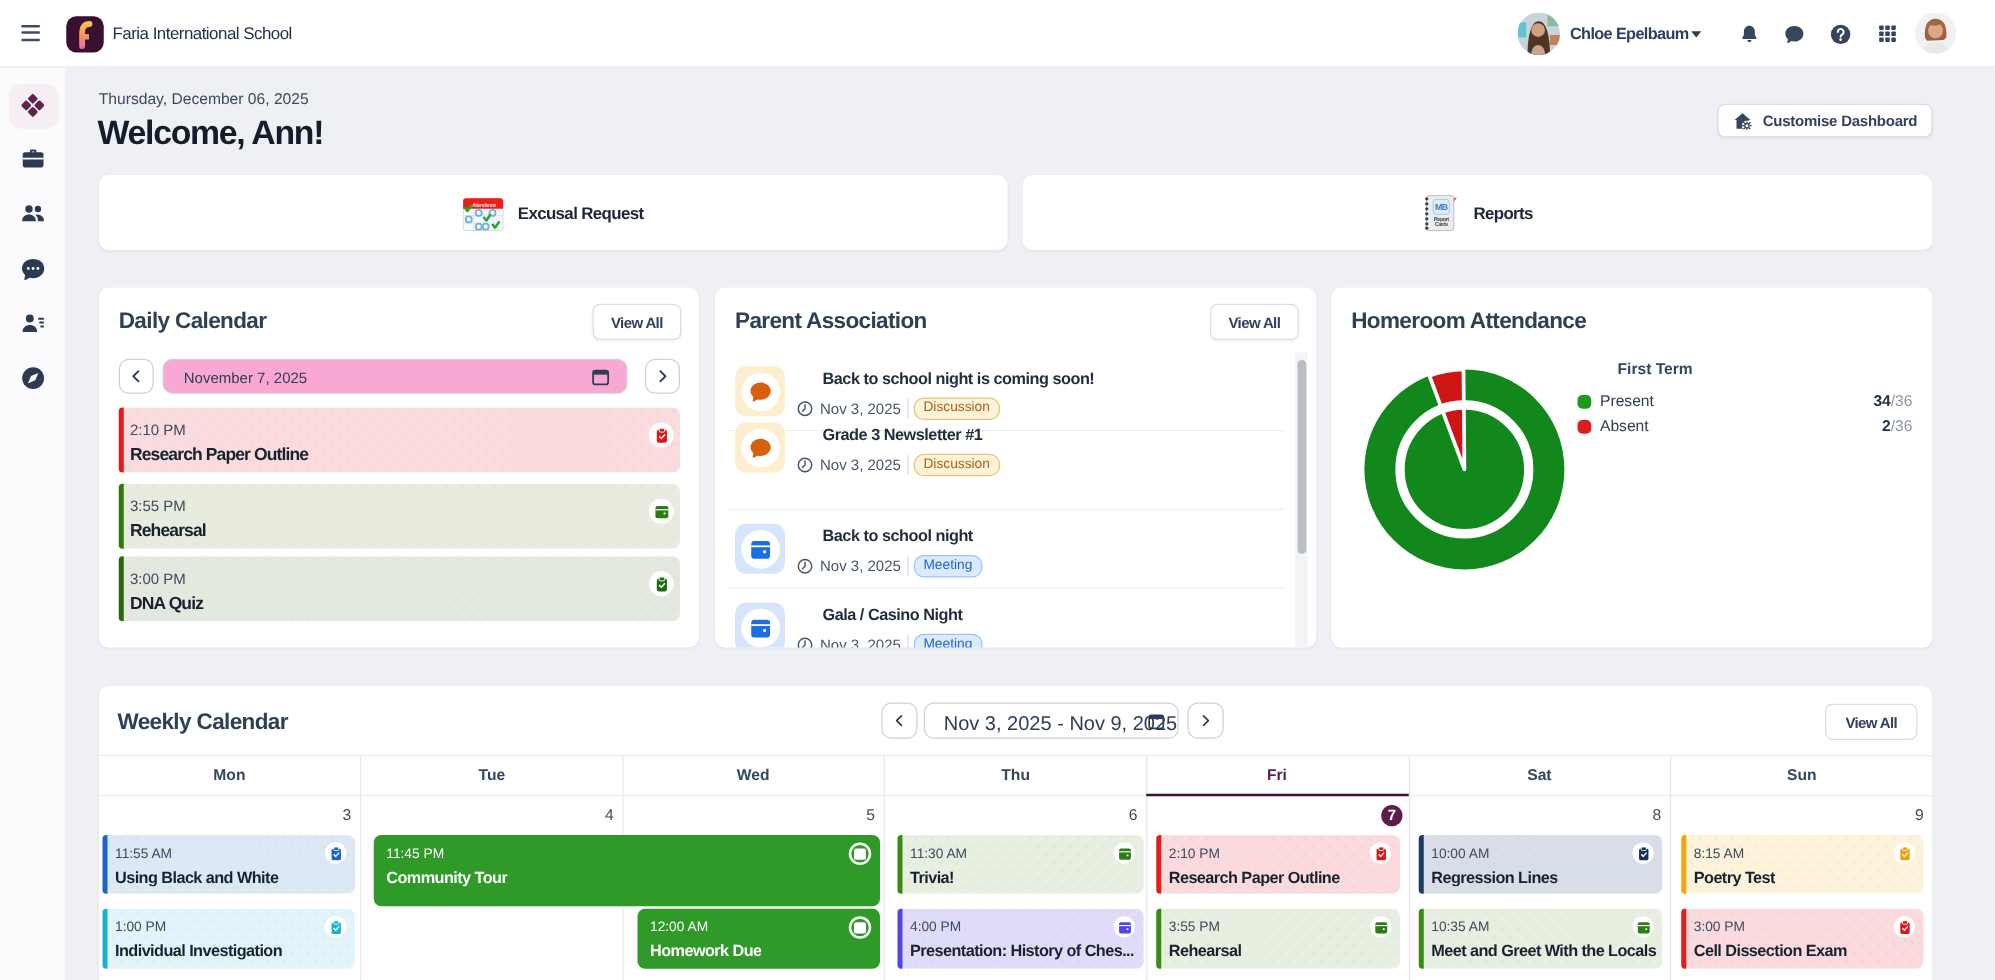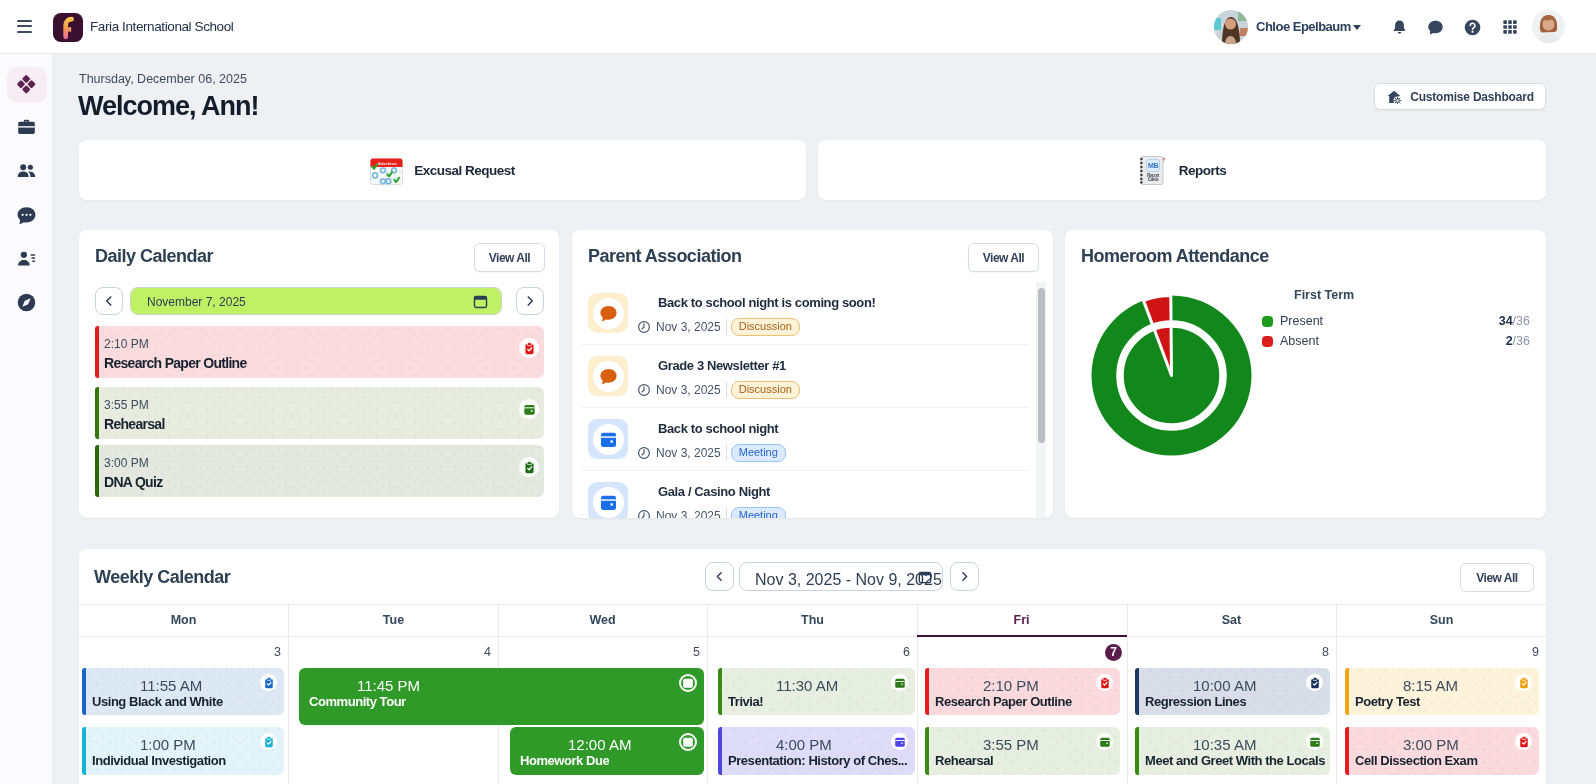--- a/index.html
+++ b/index.html
@@ -30,21 +30,21 @@
 #q2 { left:818px; width:728px; }
 
 .card { position:absolute; top:230px; height:288px; background:#fff; border-radius:8px; box-shadow:0 1px 2px rgba(20,30,50,.05); }
 #dcal { left:79px; width:480px; }
 #passoc { left:572px; width:481px; overflow:hidden; }
 #hatt { left:1065px; width:481px; }
 .ctitle { position:absolute; left:16px; top:16px; font-size:18px; font-weight:700; letter-spacing:-0.5px; color:#2e4154; }
 .viewall { position:absolute; top:13px; width:71px; height:29px; background:#fff; border:1px solid #d9dde3; border-radius:6px; box-shadow:0 1px 2px rgba(20,30,50,.05); font-size:12px; font-weight:700; letter-spacing:-0.5px; color:#32425a; display:flex; align-items:center; justify-content:center; }
 
 .navbtn { position:absolute; top:57px; width:28px; height:28px; background:#fff; border:1px solid #ccd2da; border-radius:8px; display:flex; align-items:center; justify-content:center; }
-#dinput { position:absolute; left:51px; top:57px; width:372px; height:28px; background:#bef264; border:1px solid #ccd2da; border-radius:8px; }
+#dinput { position:absolute; left:51px; top:57px; width:372px; height:28px; background:#f9a8d4; border:1px solid #ccd2da; border-radius:8px; }
 #dinput span { position:absolute; left:16px; top:7px; font-size:12px; color:#2c3e55; }
 .devent { position:absolute; left:16px; width:449px; height:52px; border-radius:6px; }
 .devent .bar { position:absolute; left:0; top:0; width:4px; height:100%; border-radius:3px 0 0 3px; }
 .devent .tm { position:absolute; left:9px; top:11px; font-size:12px; color:#3c4b5e; }
 .devent .tt { position:absolute; left:9px; top:29px; font-size:14px; font-weight:700; letter-spacing:-0.7px; color:#18222f; }
 .circico { position:absolute; right:5px; top:12px; width:20px; height:20px; border-radius:50%; background:#fff; display:flex; align-items:center; justify-content:center; }
 .wevent .circico { right:7px; top:7px; width:17px; height:17px; }
 .wevent .circico svg { width:12px; height:12px; }
 .devent, .wevent { background-image:radial-gradient(circle, rgba(205,115,170,0.10) 1px, transparent 1.1px), radial-gradient(circle, rgba(205,115,170,0.10) 1px, transparent 1.1px); background-size:13px 13px, 13px 13px; background-position:2px 3px, 8.5px 9.5px; }
 .wgreen { background-image:none !important; }
@@ -72,21 +72,21 @@
 #wrbtn { position:absolute; left:871px; top:13px; width:29px; height:29px; background:#fff; border:1px solid #ccd2da; border-radius:8px; display:flex; align-items:center; justify-content:center; }
 #wviewall { position:absolute; left:1381px; top:14px; width:74px; height:29px; background:#fff; border:1px solid #d9dde3; border-radius:6px; font-size:12px; font-weight:700; letter-spacing:-0.5px; color:#32425a; display:flex; align-items:center; justify-content:center; }
 #wheadrow { position:absolute; left:0; top:55px; width:1467px; height:33px; border-top:1px solid #e7e9ee; }
 .wday { position:absolute; top:64px; width:209px; text-align:center; font-size:12.5px; font-weight:700; color:#33475b; }
 .wcolb { position:absolute; top:55px; bottom:0; width:1px; background:#e7e9ee; }
 #fribar { position:absolute; left:838px; top:86px; width:210px; height:2px; background:#3c1133; }
 .wdate { position:absolute; top:96px; width:202px; text-align:right; font-size:12.5px; color:#3f4a5a; }
 #fridate { position:absolute; left:1026px; top:95px; width:17px; height:17px; border-radius:50%; background:#5b1d4c; color:#fff; font-size:12px; font-weight:700; text-align:center; line-height:17px; }
 .wevent { position:absolute; border-radius:6px; }
 .wevent .bar { position:absolute; left:0; top:0; width:4px; height:100%; border-radius:3px 0 0 3px; }
-.wevent .tm { position:absolute; left:10px; top:9px; font-size:15px; color:#3c4b5e;margin-left:48px; }
+.wevent .tm { position:absolute; left:10px; top:9px; font-size:11px; color:#3c4b5e; }
 .wevent .tt { position:absolute; left:10px; top:26px; font-size:13px; font-weight:700; letter-spacing:-0.45px; color:#18222f; white-space:nowrap; overflow:hidden; }
 .wevent .circico { right:7px; top:6px; }
 .wgreen { background:#2f9a28; }
 .wgreen .tm, .wgreen .tt { color:#fff; }
 </style>
 </head>
 <body>
 <svg width="0" height="0" style="position:absolute">
 <defs>
 <symbol id="i-clip" viewBox="0 0 24 24">
@@ -382,21 +382,21 @@
     <div class="pmeta">
         <svg width="14" height="14" viewBox="0 0 24 24" color="#44546a" style="margin-right:5px;">
           <use href="#i-clock"></use>
         </svg>
         <span>Nov 3, 2025</span>
         <span class="psep"></span>
         <span class="badge bdisc">Discussion</span>
       </div>
   </div>
   <div class="pdiv" style="top:114px;"></div>
-  <div class="pitem" style="top:115px;">
+  <div class="pitem" style="top:97px;">
     <div class="pic" style="background:#fdeecd;">
         <div class="wcirc">
           <svg width="19" height="19" viewBox="0 0 24 24" color="#d85f10">
             <use href="#i-chat"></use>
           </svg>
         </div>
       </div>
     <div class="ptt">Grade 3 Newsletter #1</div>
     <div class="pmeta">
         <svg width="14" height="14" viewBox="0 0 24 24" color="#44546a" style="margin-right:5px;">

